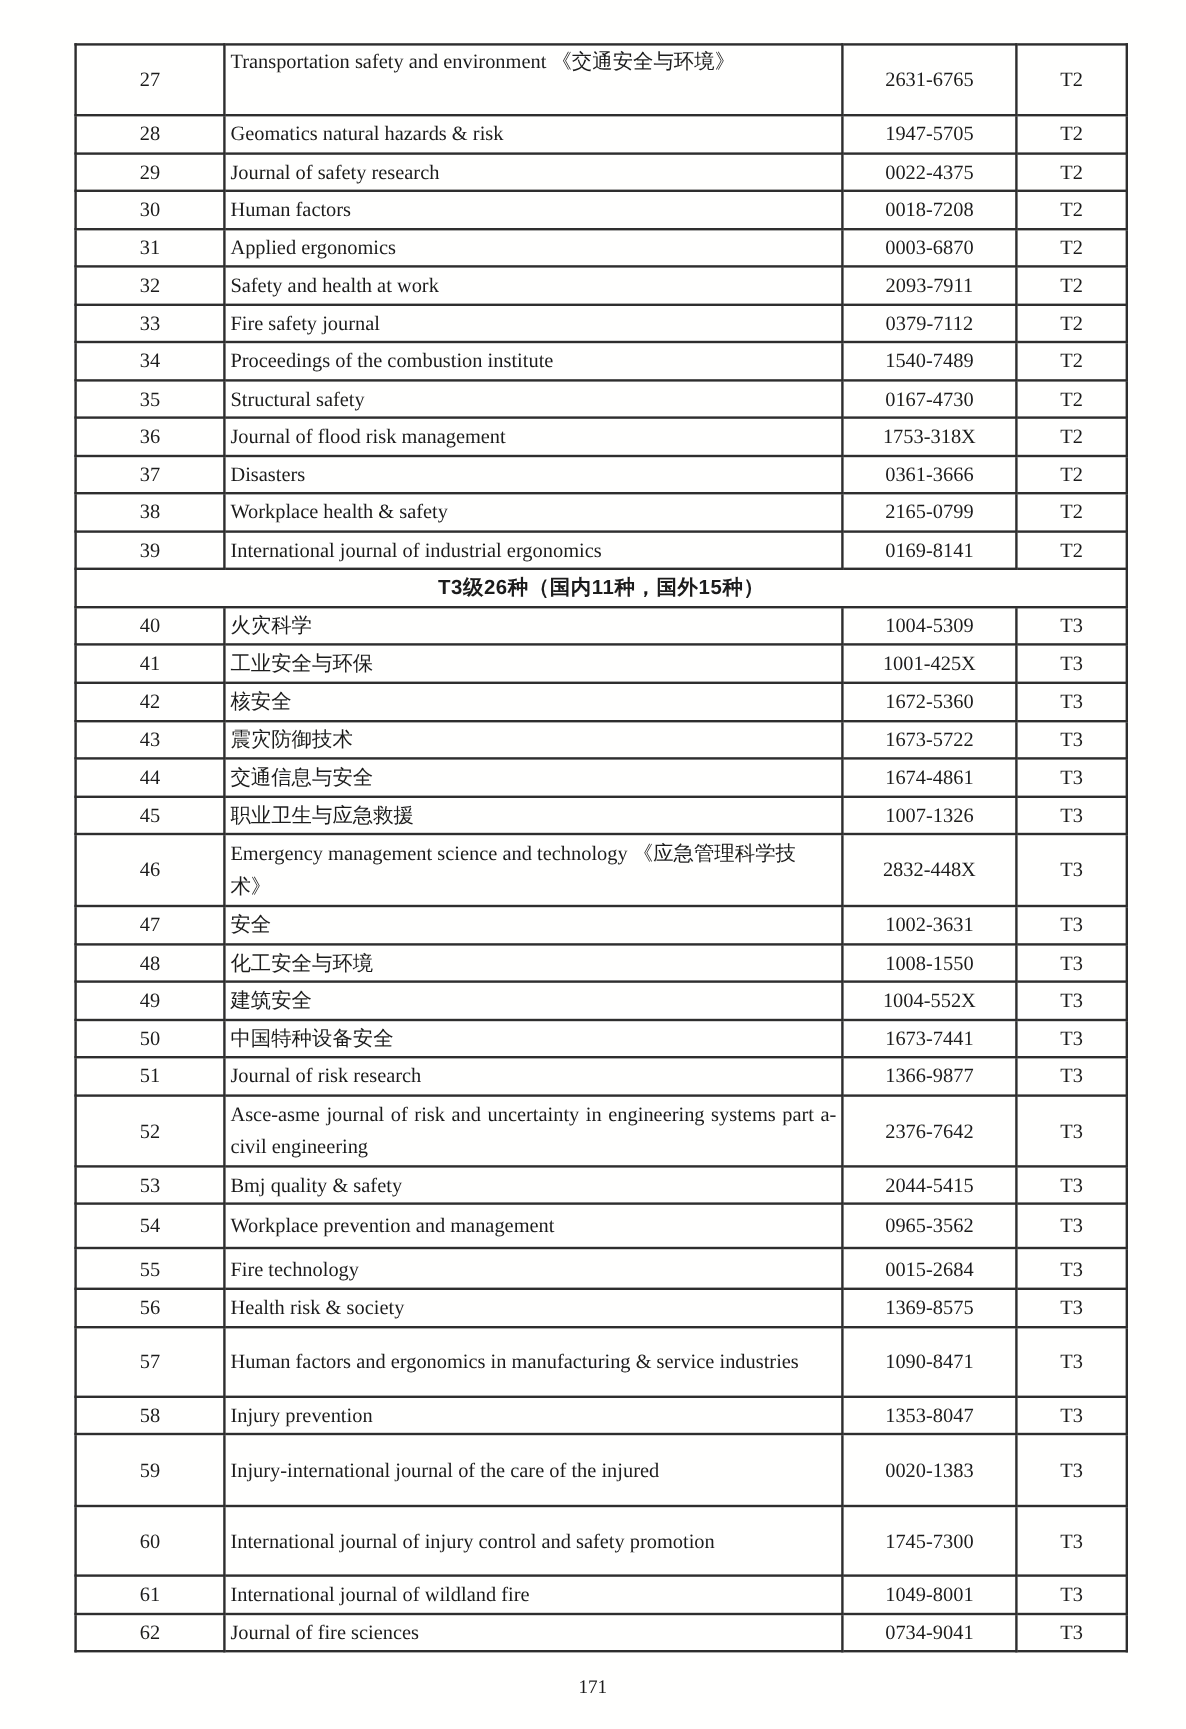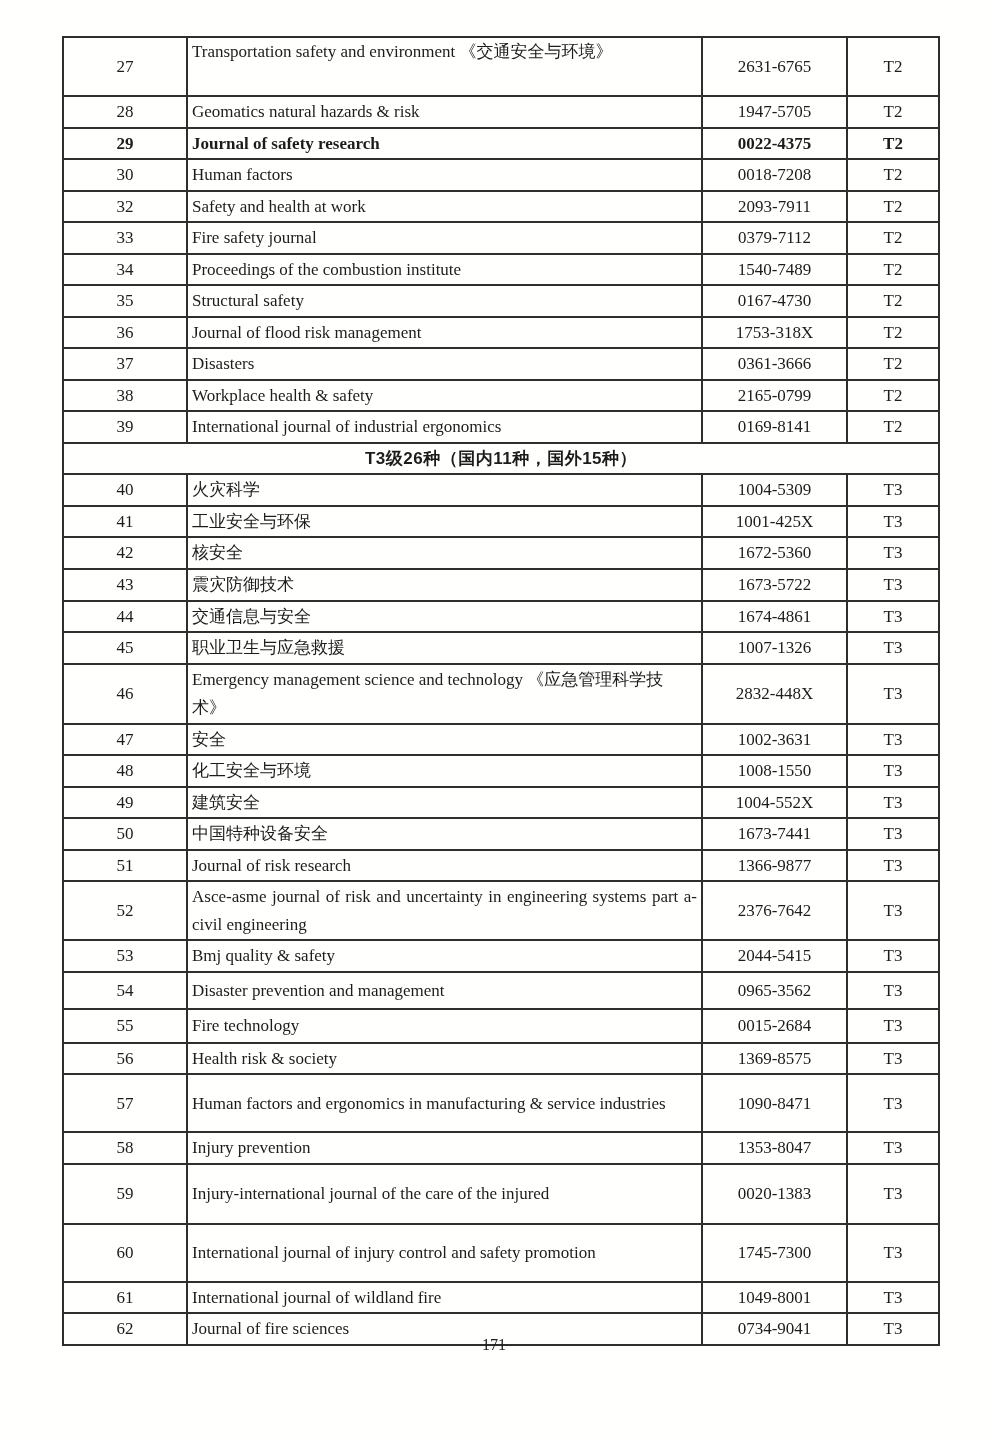--- a/index.html
+++ b/index.html
@@ -52,21 +52,21 @@
     font-family: "Liberation Sans", sans-serif;
     font-weight: bold;
     font-size: 18.5px;
     text-align: center;
     padding-left: 8px;
     letter-spacing: 0.5px;
   }
   .footer-pagenum {
     position: absolute;
     left: 0;
-    top: 1336px;
+    top: 1398px;
     width: 988px;
     text-align: center;
     font-size: 16px;
     color: #1c1c1c;
   }
 </style>
 </head>
 <body>
 
 <div class="page">
@@ -84,30 +84,36 @@
           <td class="name-cell">Transportation safety and environment 《交通安全与环境》</td>
           <td class="issn-cell">2631-6765</td>
           <td class="tier-cell">T2</td>
         </tr>
         <tr style="height: 30px;">
           <td class="num-cell">28</td>
           <td class="name-cell">Geomatics natural hazards &amp; risk</td>
           <td class="issn-cell">1947-5705</td>
           <td class="tier-cell">T2</td>
         </tr>
-        <tr style="height: 30px; font-weight: bold;">
+        <tr style="height: 30px;">
           <td class="num-cell">29</td>
           <td class="name-cell">Journal of safety research</td>
           <td class="issn-cell">0022-4375</td>
           <td class="tier-cell">T2</td>
         </tr>
         <tr style="height: 30px;">
           <td class="num-cell">30</td>
           <td class="name-cell">Human factors</td>
           <td class="issn-cell">0018-7208</td>
+          <td class="tier-cell">T2</td>
+        </tr>
+        <tr style="height: 30px;">
+          <td class="num-cell">31</td>
+          <td class="name-cell">Applied ergonomics</td>
+          <td class="issn-cell">0003-6870</td>
           <td class="tier-cell">T2</td>
         </tr>
         <tr style="height: 30px;">
           <td class="num-cell">32</td>
           <td class="name-cell">Safety and health at work</td>
           <td class="issn-cell">2093-7911</td>
           <td class="tier-cell">T2</td>
         </tr>
         <tr style="height: 30px;">
           <td class="num-cell">33</td>
@@ -233,21 +239,21 @@
           <td class="tier-cell">T3</td>
         </tr>
         <tr style="height: 30px;">
           <td class="num-cell">53</td>
           <td class="name-cell">Bmj quality &amp; safety</td>
           <td class="issn-cell">2044-5415</td>
           <td class="tier-cell">T3</td>
         </tr>
         <tr style="height: 37px;">
           <td class="num-cell">54</td>
-          <td class="name-cell">Disaster prevention and management</td>
+          <td class="name-cell">Workplace prevention and management</td>
           <td class="issn-cell">0965-3562</td>
           <td class="tier-cell">T3</td>
         </tr>
         <tr style="height: 34px;">
           <td class="num-cell">55</td>
           <td class="name-cell">Fire technology</td>
           <td class="issn-cell">0015-2684</td>
           <td class="tier-cell">T3</td>
         </tr>
         <tr style="height: 30px;">

